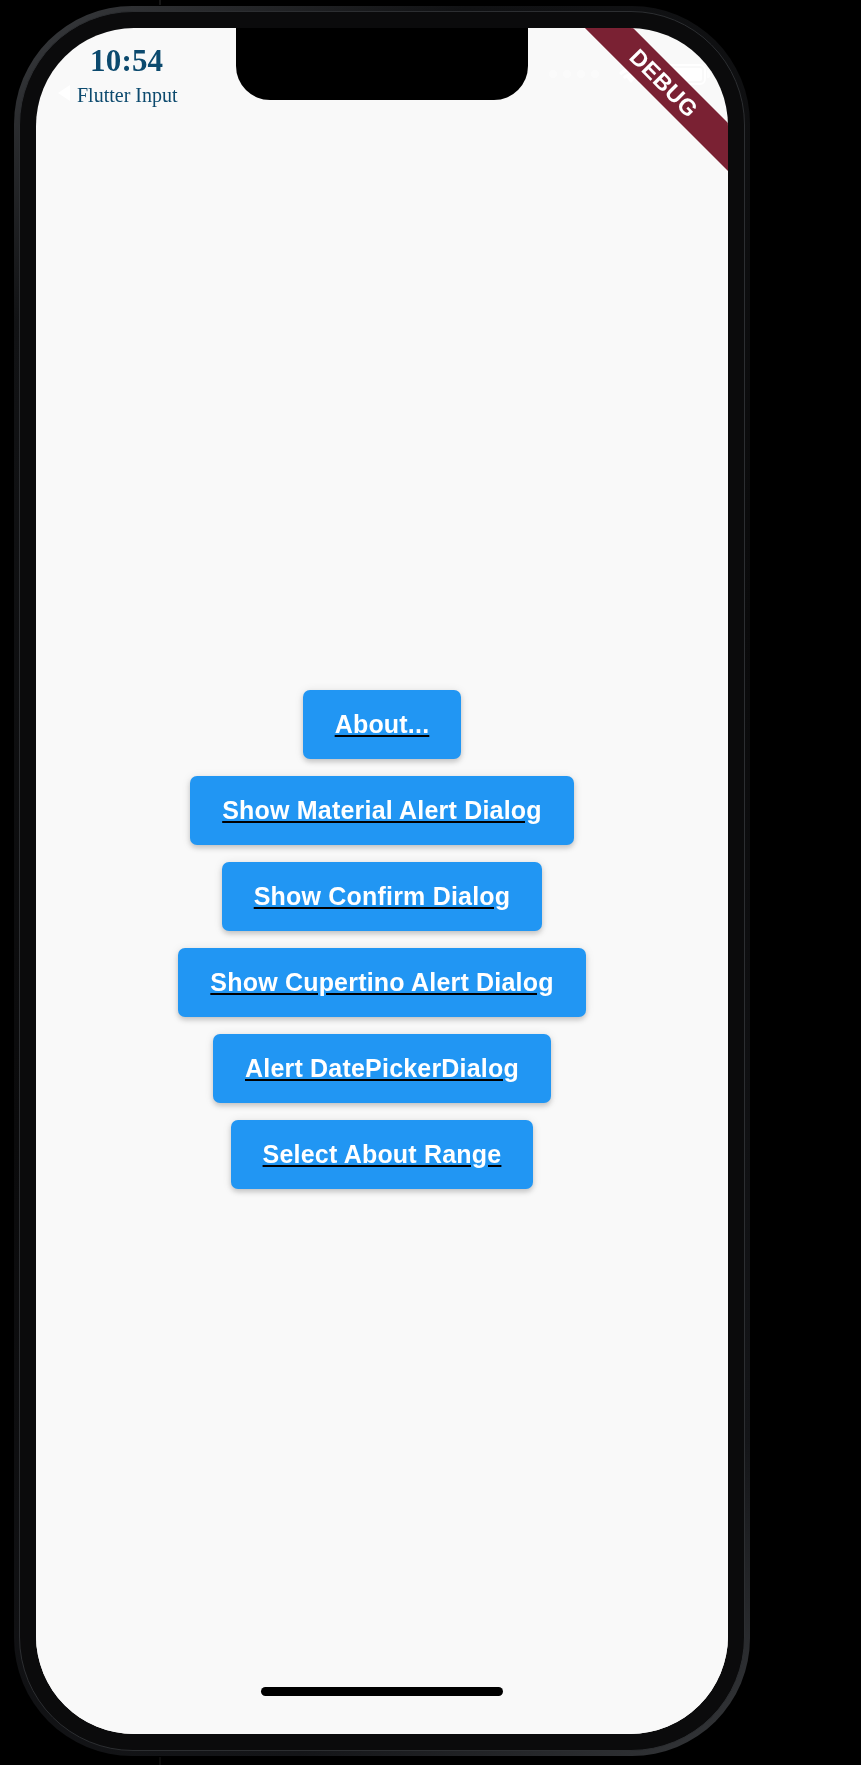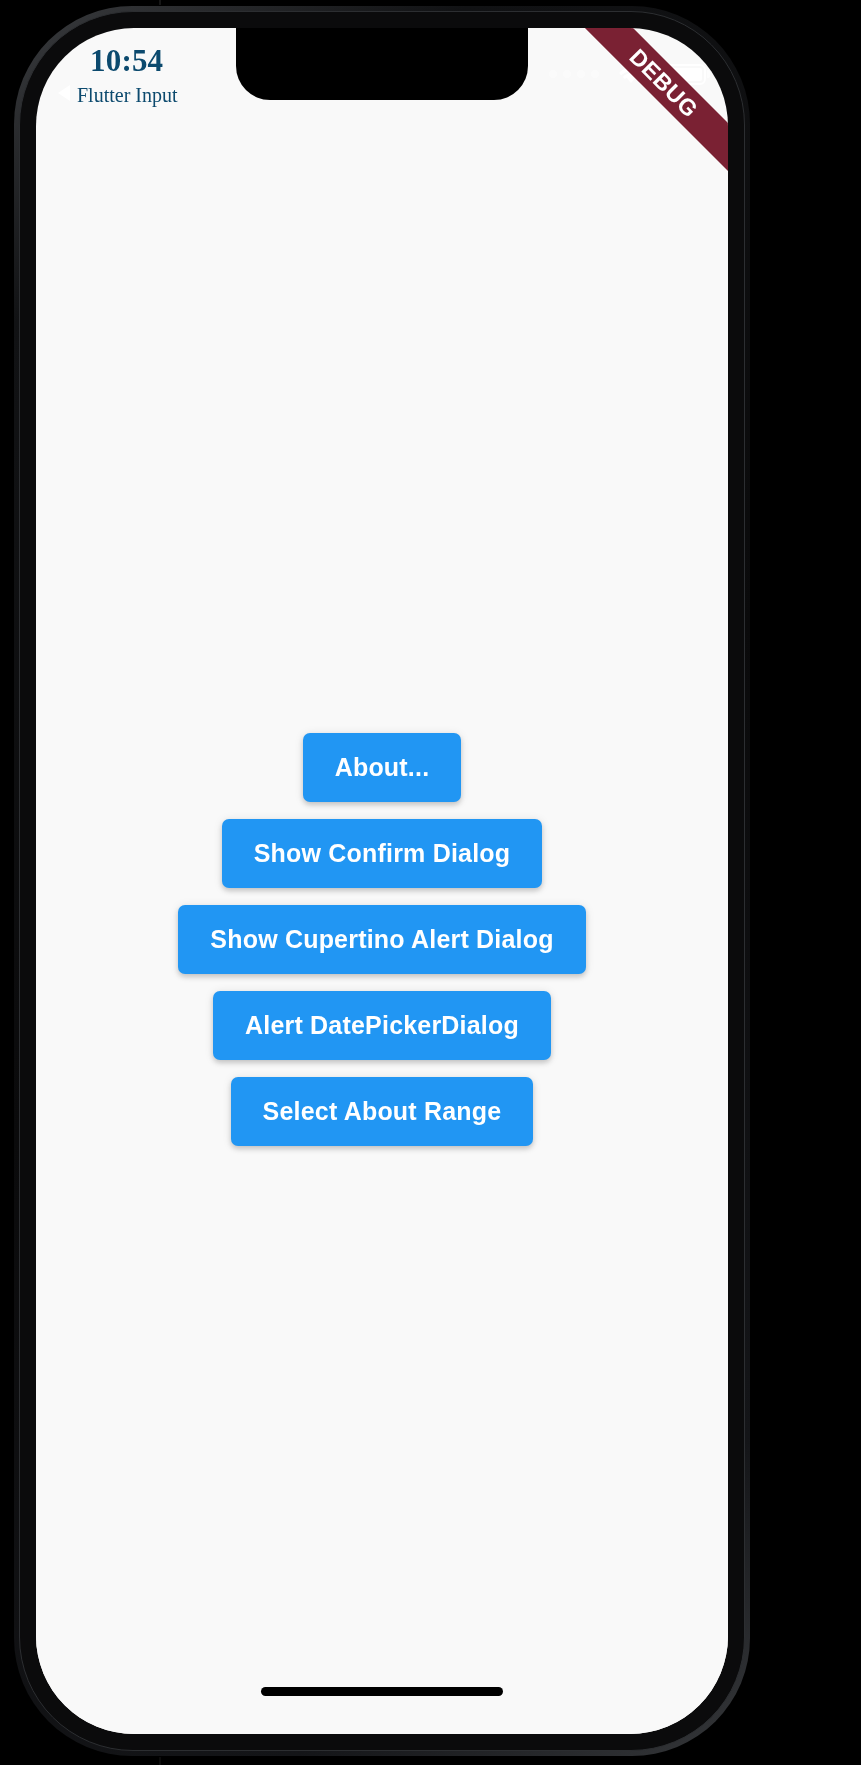--- a/index.html
+++ b/index.html
@@ -223,20 +223,21 @@
     flex-direction: column;
     align-items: center;
     justify-content: center;
     padding-bottom: 74px;
   }
   #button-column {
     display: flex;
     flex-direction: column;
     align-items: center;
     gap: 17px;
+    text-decoration: underline;
   }
   .flat-button {
     background: #2196f3;
     color: #fff;
     border: none;
     border-radius: 7px;
     font-family: "Liberation Sans", sans-serif;
     font-size: 25px;
     font-weight: 700;
     letter-spacing: .2px;
@@ -305,20 +306,21 @@
         </div>
       </div>
 
       <div id="debug-banner">
         <div class="ribbon">DEBUG</div>
       </div>
 
       <div id="body">
         <div id="button-column">
           <button class="flat-button">About...</button>
+          <button class="flat-button">Show Material Alert Dialog</button>
           <button class="flat-button">Show Confirm Dialog</button>
           <button class="flat-button">Show Cupertino Alert Dialog</button>
           <button class="flat-button">Alert DatePickerDialog</button>
           <button class="flat-button">Select About Range</button>
         </div>
       </div>
 
       <div id="home-indicator"></div>
 
     </div>

